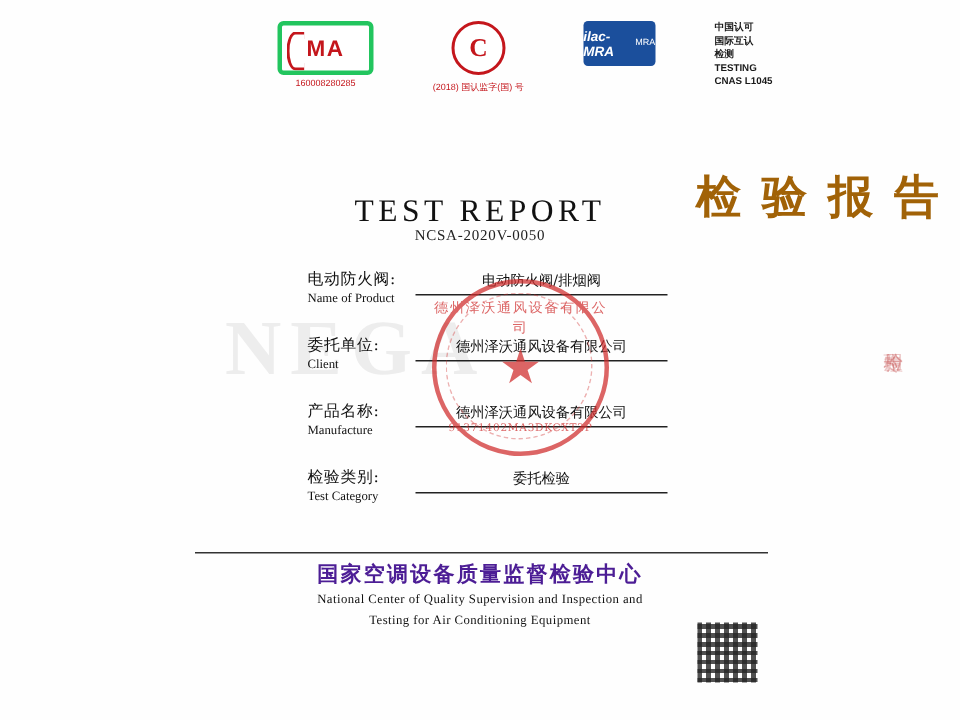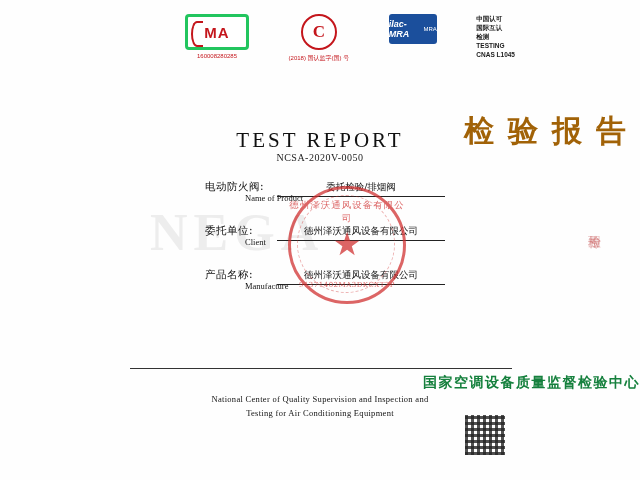--- a/index.html
+++ b/index.html
@@ -205,21 +205,20 @@
     line-height: 13px;
     color: #111;
     white-space: nowrap;
   }
   .label-en {
     font-size: 8.5px;
     font-family: "Liberation Serif", serif;
     line-height: 11px;
     color: #111;
     white-space: nowrap;
-    margin-left: 40px;
   }
   .field-value {
     position: absolute;
     left: 72px;
     top: 1px;
     width: 168px;
     text-align: center;
     font-size: 9.5px;
     font-family: "DejaVu Serif", serif;
     color: #111;
@@ -239,26 +238,26 @@
     position: absolute;
     left: 130px;
     top: 368px;
     width: 382px;
     border-bottom: 1px solid #333;
   }
   .org-cn {
     position: absolute;
     top: 374px;
     left: 0; right: 0;
-    text-align: right;
+    text-align: center;
     font-size: 14px;
     font-weight: bold;
     letter-spacing: 1.5px;
     font-family: "DejaVu Serif", serif;
-    color: #15803d;
+    color: #4c1d95;
   }
   .org-en1, .org-en2 {
     position: absolute;
     left: 0; right: 0;
     text-align: center;
     font-size: 8.5px;
     font-family: "Liberation Serif", serif;
     color: #111;
     letter-spacing: 0.3px;
   }
@@ -401,21 +400,21 @@
   <div class="title-en">TEST REPORT</div>
   <div class="doc-no">NCSA-2020V-0050</div>
 
   <div class="fields">
 
     <div class="field-row">
       <div class="field-label">
         <div class="label-cn">电动防火阀:</div>
         <div class="label-en">Name of Product</div>
       </div>
-      <div class="field-value">委托检验/排烟阀</div>
+      <div class="field-value">电动防火阀/排烟阀</div>
       <div class="field-line"></div>
     </div>
 
     <div class="field-row">
       <div class="field-label">
         <div class="label-cn">委托单位:</div>
         <div class="label-en">Client</div>
       </div>
       <div class="field-value">德州泽沃通风设备有限公司</div>
       <div class="field-line"></div>
@@ -423,20 +422,28 @@
 
     <div class="field-row">
       <div class="field-label">
         <div class="label-cn">产品名称:</div>
         <div class="label-en">Manufacture</div>
       </div>
       <div class="field-value">德州泽沃通风设备有限公司</div>
       <div class="field-line"></div>
     </div>
 
+    <div class="field-row">
+      <div class="field-label">
+        <div class="label-cn">检验类别:</div>
+        <div class="label-en">Test Category</div>
+      </div>
+      <div class="field-value">委托检验</div>
+      <div class="field-line"></div>
+    </div>
 
   </div>
 
   <div class="stamp">
     <div class="stamp-arc"></div>
     <div class="stamp-text-top">德州泽沃通风设备有限公司</div>
     <div class="stamp-star">★</div>
     <div class="stamp-text-bottom">91371402MA3DKCXT2P</div>
   </div>
 

